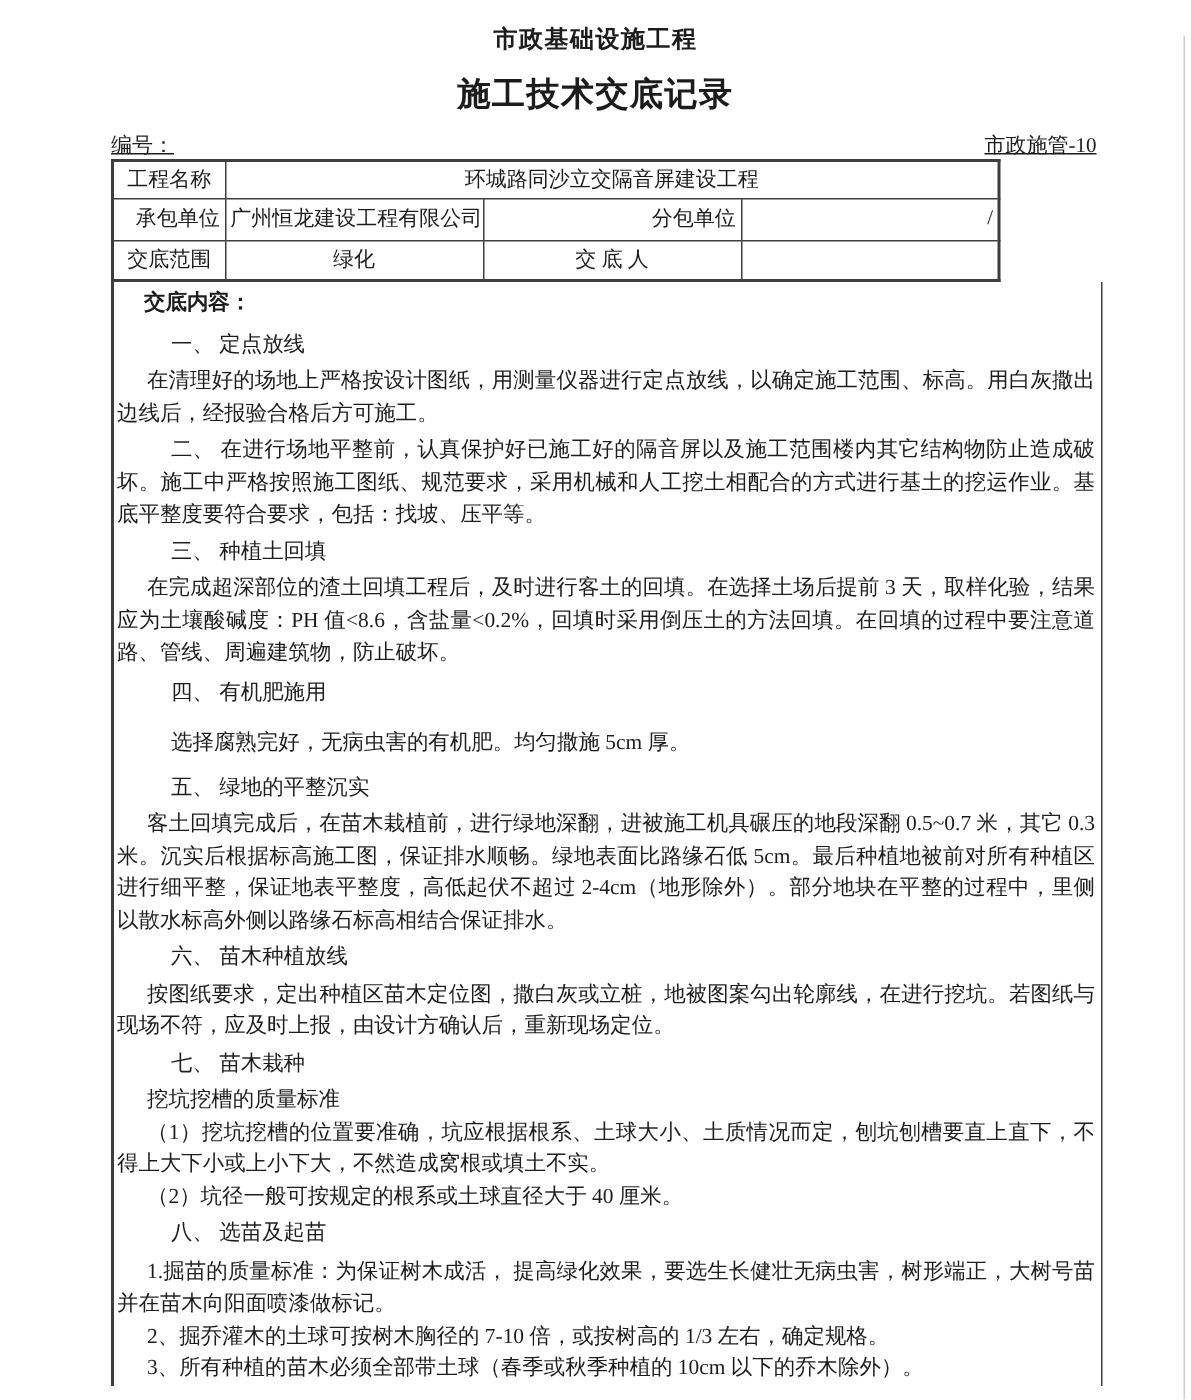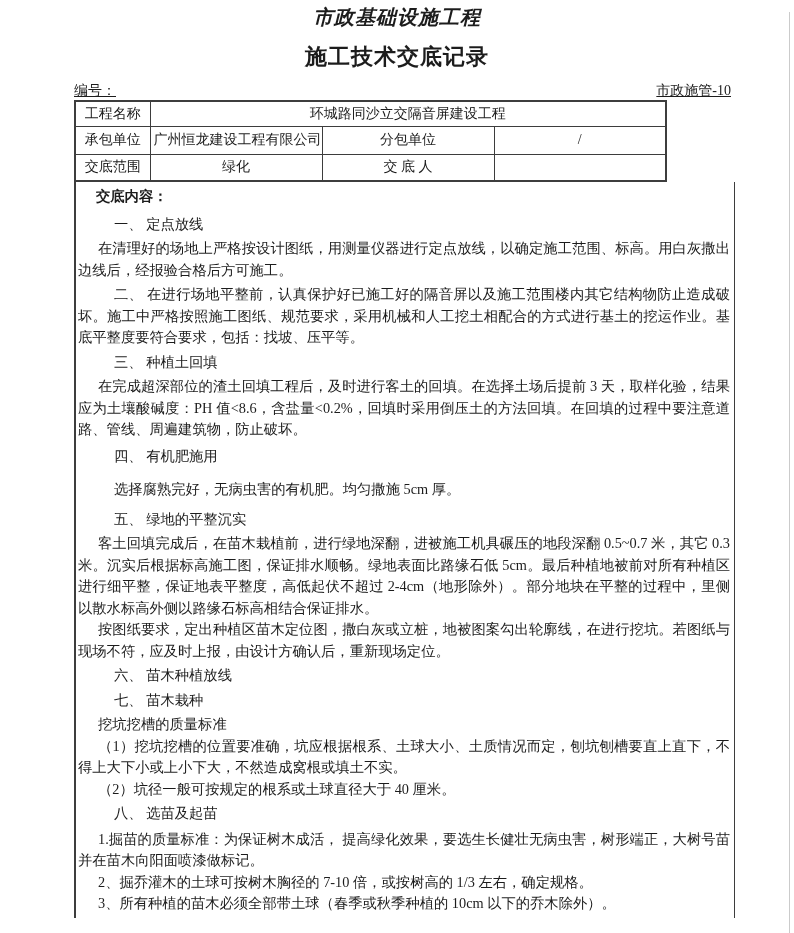--- a/index.html
+++ b/index.html
@@ -6,26 +6,25 @@
   html, body {
     width: 794px; height: 933px;
     background: #ffffff;
     overflow: hidden;
     font-family: "Liberation Serif", "DejaVu Serif", serif;
     color: #1c1c1c;
   }
   .page { position: relative; width: 794px; height: 933px; }
 
   .doc-category {
-    margin-top: 4px;
+    margin-top: 16px;
     text-align: center;
-    font-size: 20px;
+    font-size: 16px;
     font-weight: 600;
     letter-spacing: 1px;
-    font-style: italic;
   }
   .doc-title {
     margin-top: 11px;
     text-align: center;
     font-size: 22px;
     font-weight: 700;
     letter-spacing: 1px;
   }
   .meta-row {
     margin: 10px 0 0 74px;
@@ -53,21 +52,21 @@
     vertical-align: middle;
     padding: 2px 3px;
     overflow: hidden;
     white-space: nowrap;
   }
   .col-l1 { width: 75px; }
   .col-v1 { width: 291px; }
   .col-l2 { width: 70px; }
   .col-v2 { width: 225px; }
   tr.r1 td { height: 25px; }
-  tr.r2 td { height: 28px; }
+  tr.r2 td { height: 28px; text-align: right; }
   tr.r3 td { height: 27px; }
   tr.r4 td { height: 27px; margin-left: 40px; }
 
   .content-box {
     margin-left: 74px;
     width: 661px;
     height: 736px;
     border-left: 2px solid #3d3d3d;
     border-right: 1px solid #3d3d3d;
     overflow: hidden;
@@ -134,22 +133,22 @@
         <div class="blk kind-label">交底内容：</div>
         <div class="blk kind-heading">一、 定点放线</div>
         <div class="blk kind-para">在清理好的场地上严格按设计图纸，用测量仪器进行定点放线，以确定施工范围、标高。用白灰撒出边线后，经报验合格后方可施工。</div>
         <div class="blk kind-heading">二、 在进行场地平整前，认真保护好已施工好的隔音屏以及施工范围楼内其它结构物防止造成破坏。施工中严格按照施工图纸、规范要求，采用机械和人工挖土相配合的方式进行基土的挖运作业。基底平整度要符合要求，包括：找坡、压平等。</div>
         <div class="blk kind-heading">三、 种植土回填</div>
         <div class="blk kind-para">在完成超深部位的渣土回填工程后，及时进行客土的回填。在选择土场后提前 3 天，取样化验，结果应为土壤酸碱度：PH 值&lt;8.6，含盐量&lt;0.2%，回填时采用倒压土的方法回填。在回填的过程中要注意道路、管线、周遍建筑物，防止破坏。</div>
         <div class="blk kind-heading">四、 有机肥施用</div>
         <div class="blk kind-heading">选择腐熟完好，无病虫害的有机肥。均匀撒施 5cm 厚。</div>
         <div class="blk kind-heading">五、 绿地的平整沉实</div>
         <div class="blk kind-para">客土回填完成后，在苗木栽植前，进行绿地深翻，进被施工机具碾压的地段深翻 0.5~0.7 米，其它 0.3 米。沉实后根据标高施工图，保证排水顺畅。绿地表面比路缘石低 5cm。最后种植地被前对所有种植区进行细平整，保证地表平整度，高低起伏不超过 2-4cm（地形除外）。部分地块在平整的过程中，里侧以散水标高外侧以路缘石标高相结合保证排水。</div>
+        <div class="blk kind-heading">六、 苗木种植放线</div>
         <div class="blk kind-para">按图纸要求，定出种植区苗木定位图，撒白灰或立桩，地被图案勾出轮廓线，在进行挖坑。若图纸与现场不符，应及时上报，由设计方确认后，重新现场定位。</div>
-        <div class="blk kind-heading">六、 苗木种植放线</div>
         <div class="blk kind-heading">七、 苗木栽种</div>
         <div class="blk kind-para">挖坑挖槽的质量标准</div>
         <div class="blk kind-para">（1）挖坑挖槽的位置要准确，坑应根据根系、土球大小、土质情况而定，刨坑刨槽要直上直下，不得上大下小或上小下大，不然造成窝根或填土不实。</div>
         <div class="blk kind-para">（2）坑径一般可按规定的根系或土球直径大于 40 厘米。</div>
         <div class="blk kind-heading">八、 选苗及起苗</div>
         <div class="blk kind-para">1.掘苗的质量标准：为保证树木成活， 提高绿化效果，要选生长健壮无病虫害，树形端正，大树号苗并在苗木向阳面喷漆做标记。</div>
         <div class="blk kind-para">2、掘乔灌木的土球可按树木胸径的 7-10 倍，或按树高的 1/3 左右，确定规格。</div>
         <div class="blk kind-para">3、所有种植的苗木必须全部带土球（春季或秋季种植的 10cm 以下的乔木除外）。</div>
       </div>
   </div>

